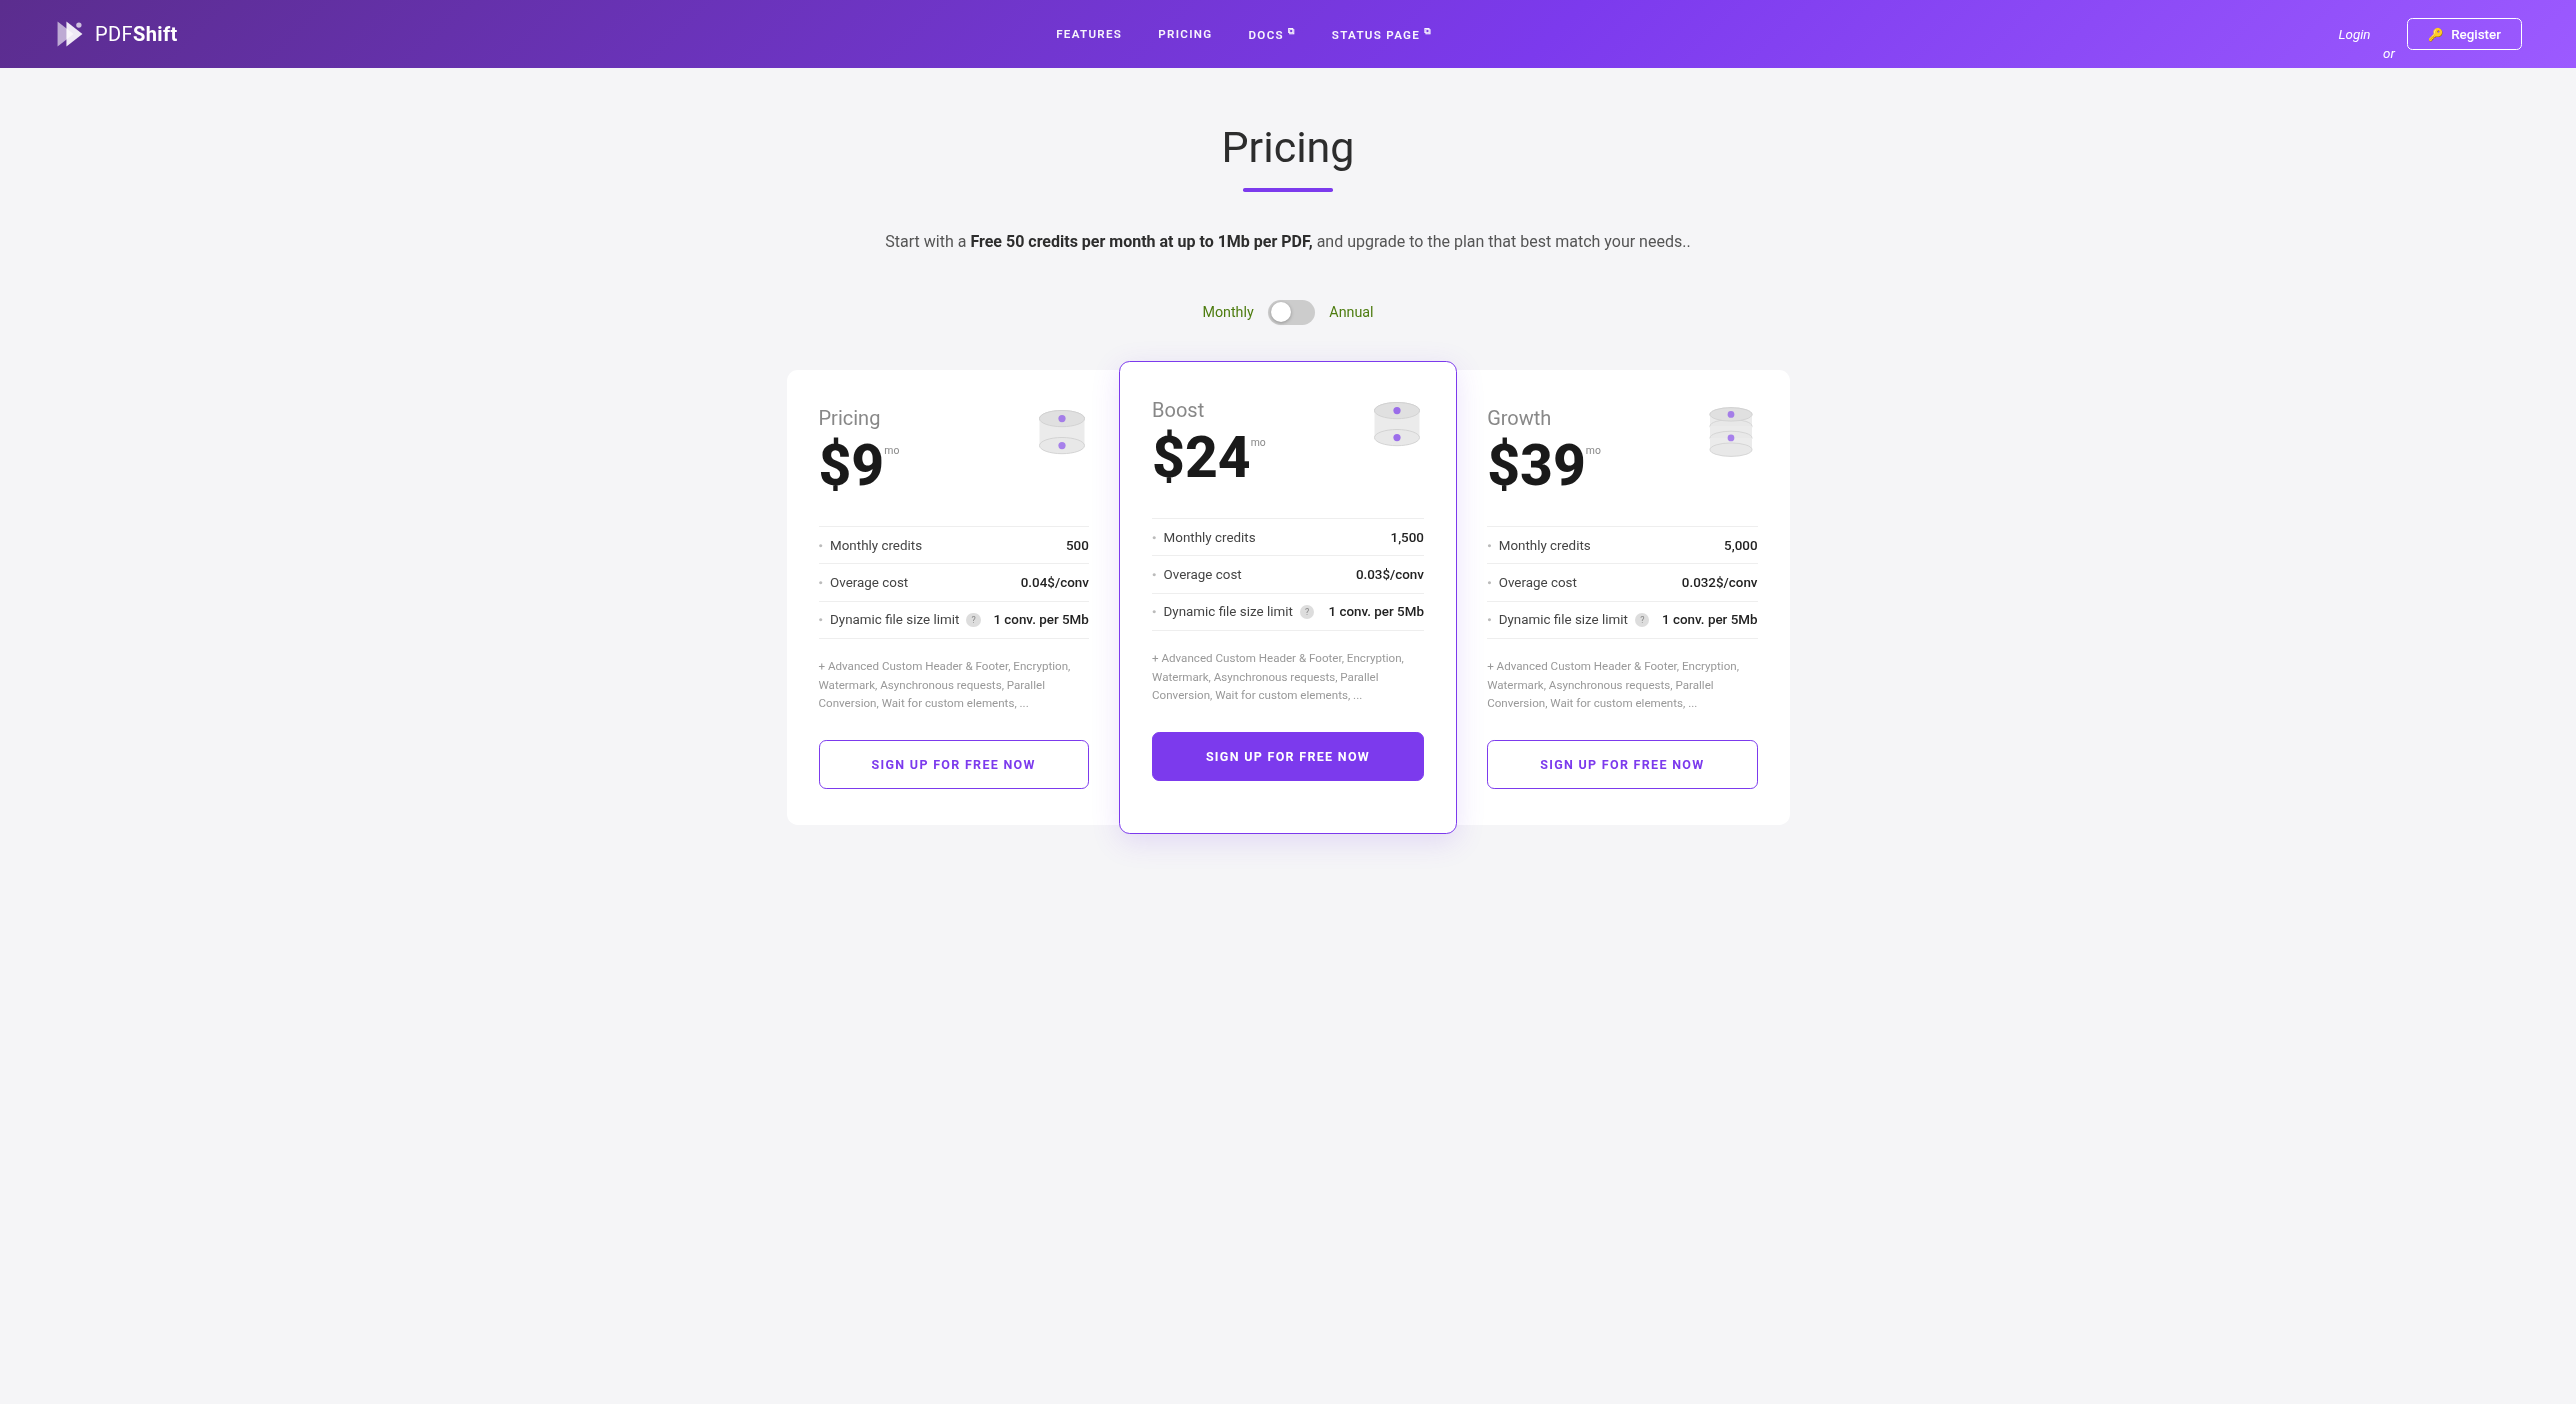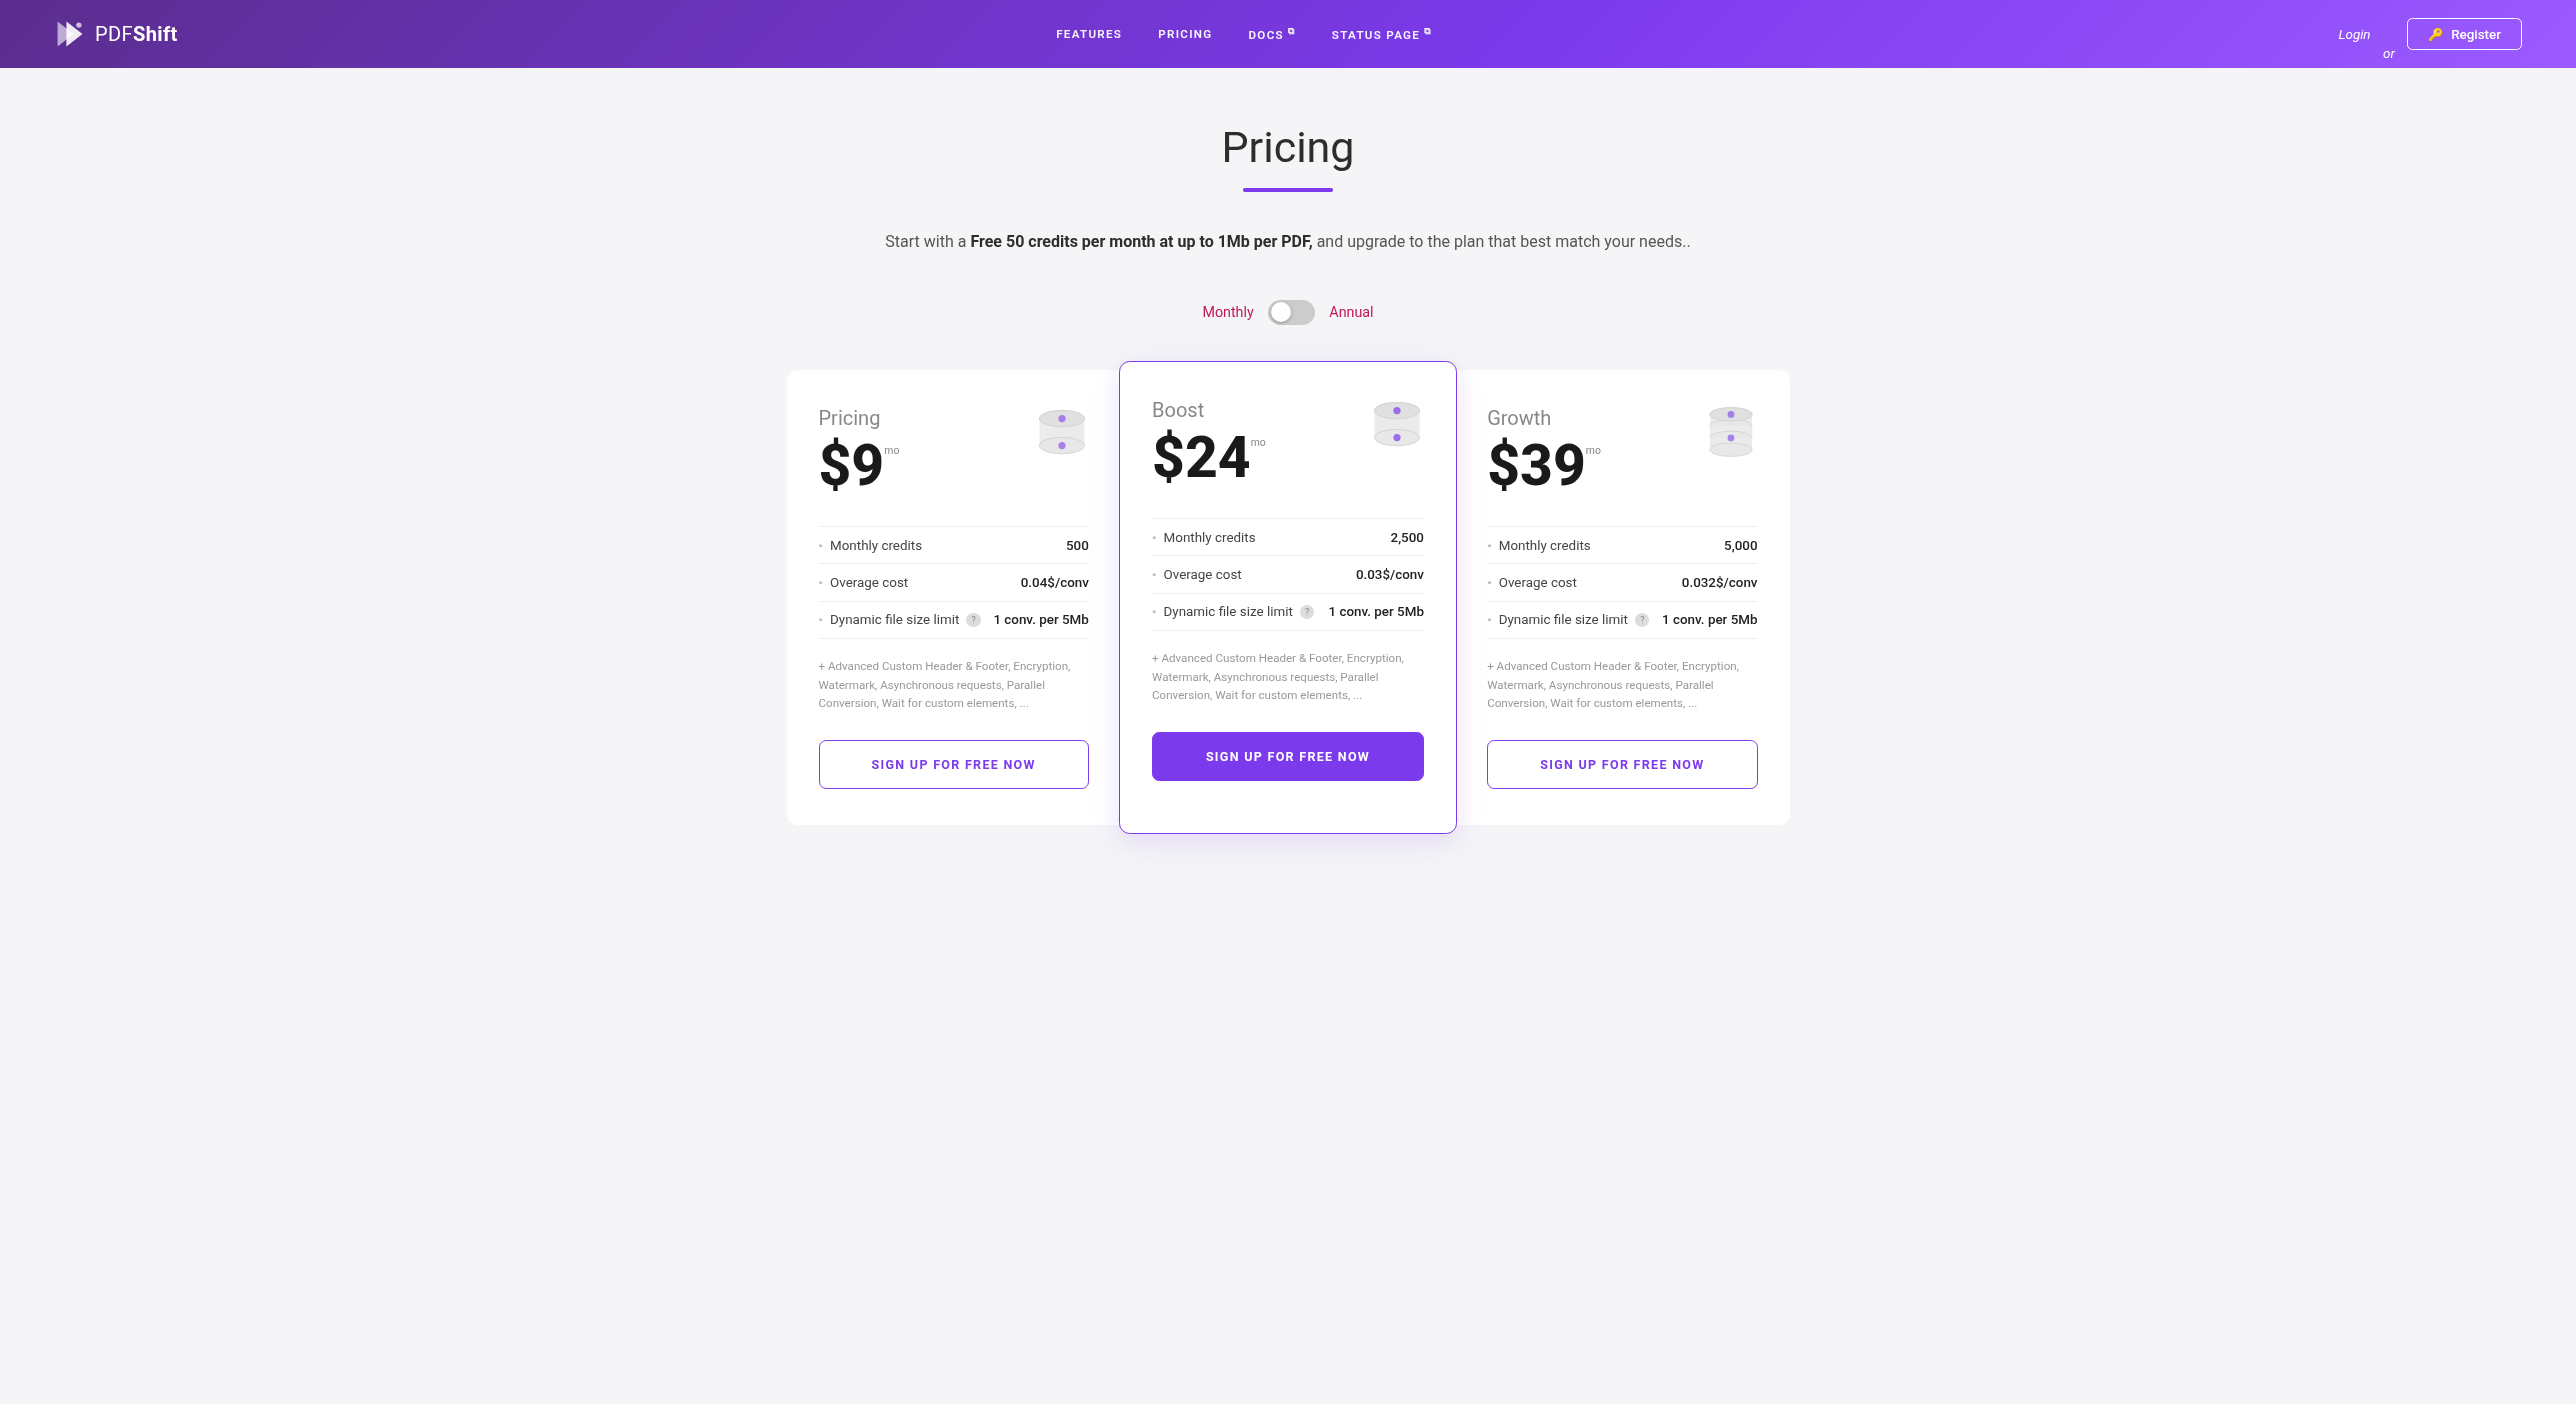--- a/index.html
+++ b/index.html
@@ -47,21 +47,21 @@
       border-radius: 1.8px;
     }
     .subtitle { font-size: 16px; color: #555; line-height: 1.7; }
     .subtitle strong { font-weight: 700; color: #2d2d2d; }
 
     
     .billing-toggle {
       display: flex; align-items: center; justify-content: center; gap: 14.3px;
       margin: 36px 0 45px;
     }
-    .toggle-label { font-size: 14.3px; color: #be185d; }
+    .toggle-label { font-size: 14.3px; color: #4d7c0f; }
     .toggle-switch {
       width: 47px; height: 25px; background: #ccc; border-radius: 12.5px;
       position: relative; cursor: pointer;
     }
     .toggle-thumb {
       width: 20px; height: 20px; background: white; border-radius: 50%;
       position: absolute; top: 2.7px; left: 2.7px;
       box-shadow: 0 0.9px 3.6px rgba(0,0,0,0.3);
     }
 
@@ -254,21 +254,21 @@
           </svg>
         </div>
       </div>
 
       <div class="features-list">
         <div class="feature-row">
           <span class="feature-label">
             <span class="feature-bullet">●</span>
             <span>Monthly credits</span>
           </span>
-          <span class="feature-value">2,500</span>
+          <span class="feature-value">1,500</span>
         </div>
         <div class="feature-row">
           <span class="feature-label">
             <span class="feature-bullet">●</span>
             <span>Overage cost</span>
           </span>
           <span class="feature-value">0.03$/conv</span>
         </div>
         <div class="feature-row">
           <span class="feature-label">

